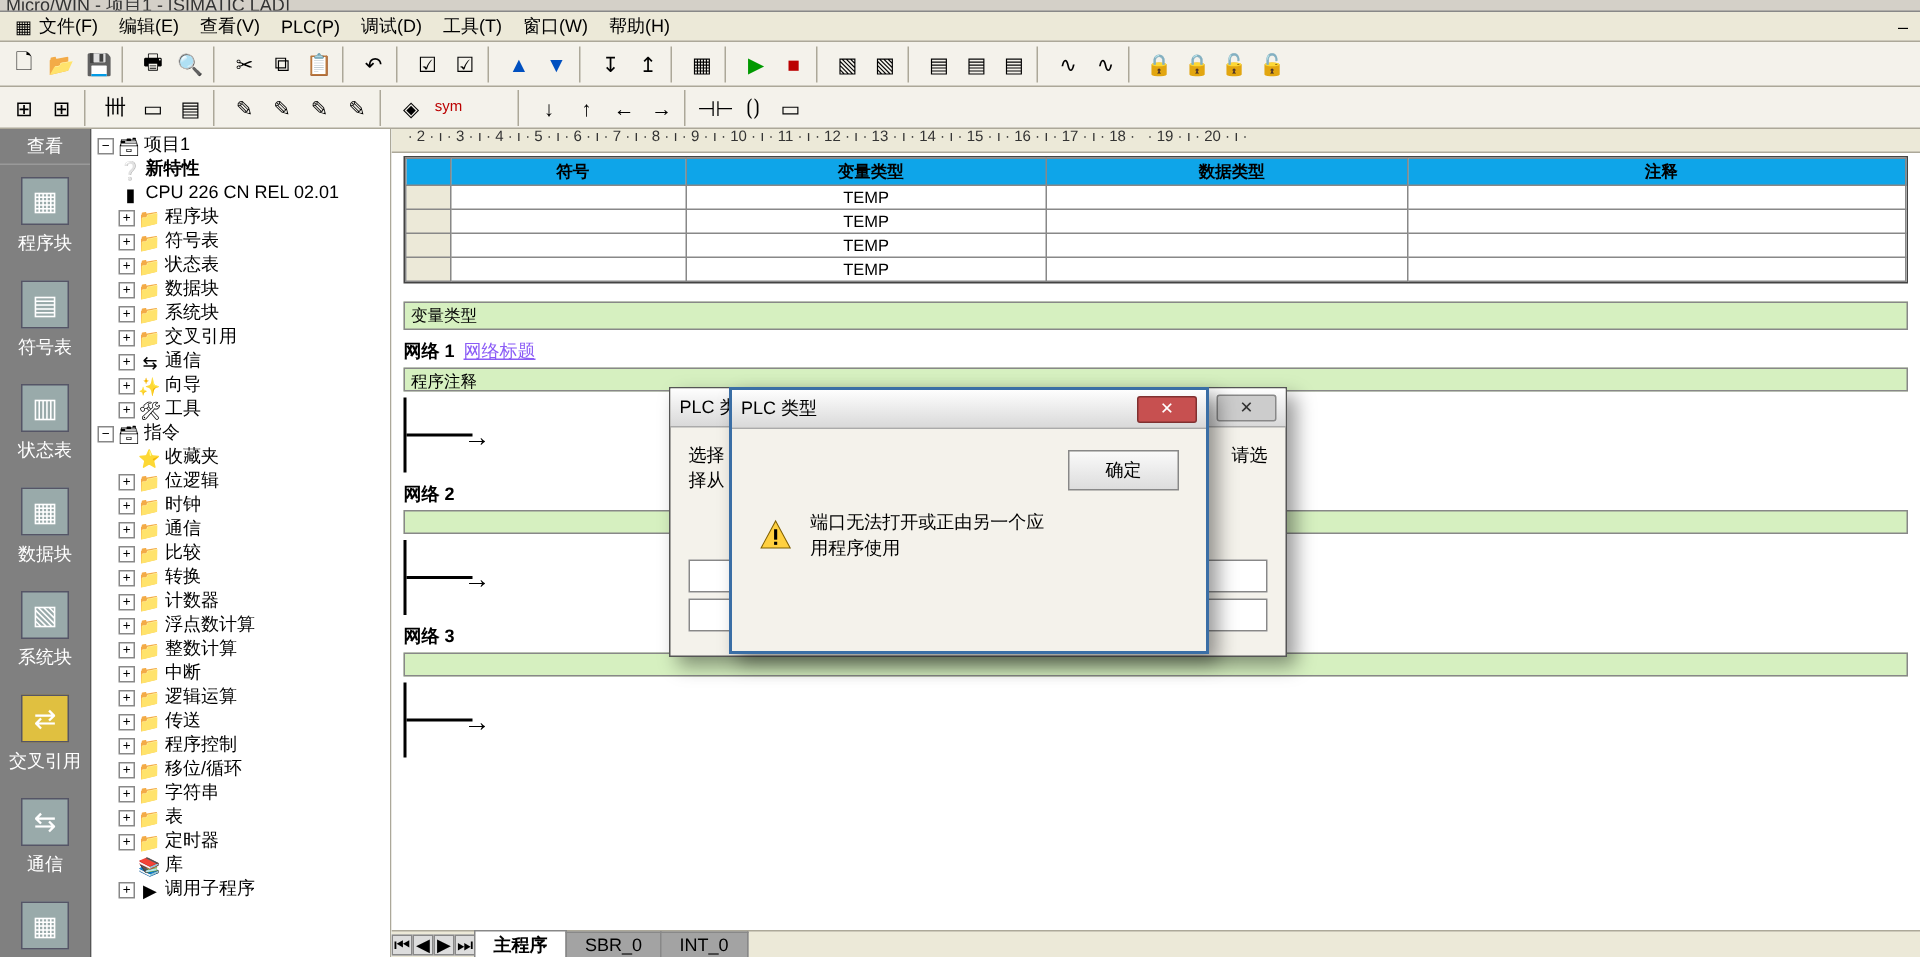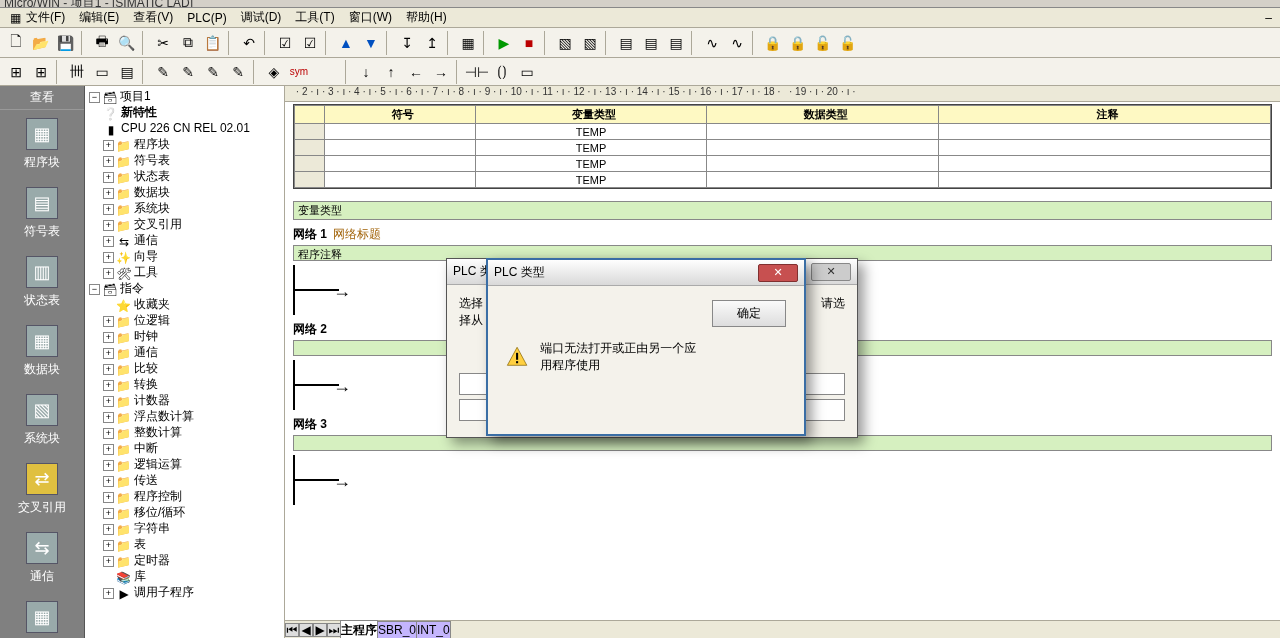--- a/index.html
+++ b/index.html
@@ -6,52 +6,52 @@
     body { background:#f0f0f0; width:1280px; height:638px; overflow:hidden; position:relative; }
     .titlebar { height:8px; background:#d4d0c8; border-bottom:1px solid #888; padding:0 4px; font-size:11px; color:#333; display:flex; align-items:center; overflow:hidden;}
     .menubar { height:20px; background:#ece9d8; border-bottom:1px solid #aca899; display:flex; align-items:center; padding:0 4px; gap:2px;}
     .menubar span { padding:2px 6px; cursor:default; }
     .toolbar { height:30px; background:#f4f2eb; border-bottom:1px solid #aca899; display:flex; align-items:center; padding:0 4px; gap:1px;}
     .tbtn { width:24px; height:24px; display:flex; align-items:center; justify-content:center; border:1px solid transparent; cursor:default; font-size:14px;}
     .tsep { width:6px; height:24px; border-left:1px solid #aca899; margin:0 2px;}
     .toolbar2 { height:28px; background:#f4f2eb; border-bottom:1px solid #aca899; display:flex; align-items:center; padding:0 4px; gap:1px;}
     .main { display:flex; height:calc(638px - 8px - 20px - 30px - 28px); }
     
-    .sidenav { width:85px; background:#808080; color:#fff; display:flex; flex-direction:column; border-right:1px solid #555;}
+    .sidenav { width:61px; background:#808080; color:#fff; display:flex; flex-direction:column; border-right:1px solid #555;}
     .sidenav-title { background:#808080; text-align:center; padding:3px 0; border-bottom:1px solid #999; font-size:12px;}
     .sidenav-item { display:flex; flex-direction:column; align-items:center; padding:8px 0; gap:4px; cursor:default;}
     .sidenav-item .ic { width:32px; height:32px; background:#9aa; border:1px solid #556; display:flex; align-items:center; justify-content:center; font-size:18px;}
     
     .tree { width:200px; background:#fff; border-right:1px solid #aca899; overflow:auto; padding:2px;}
     .tree ul { list-style:none; padding-left:14px;}
     .tree > ul { padding-left:2px;}
     .tree li { white-space:nowrap; line-height:16px; padding:0;}
     .tree .tgl { display:inline-block; width:11px; height:11px; border:1px solid #888; text-align:center; line-height:9px; font-size:9px; margin-right:2px; background:#fff; cursor:default;}
     .tree .nic { display:inline-block; width:16px; height:14px; vertical-align:middle; margin-right:2px; text-align:center;}
     
     .editor { flex:1; background:#fff; display:flex; flex-direction:column; overflow:hidden; position:relative;}
     .ruler { height:16px; background:#ece9d8; border-bottom:1px solid #aca899; font-size:10px; color:#333; white-space:pre; overflow:hidden; padding-left:8px;}
     .vartable { margin:2px 8px; border:1px solid #444;}
     .vartable table { border-collapse:collapse; width:100%;}
     .vartable th, .vartable td { border:1px solid #888; padding:1px 6px; text-align:center; height:16px; font-size:11px; background:#fff;}
-    .vartable th { background:#fef9c3;padding-left:12px;}
+    .vartable th { background:#0ea5e9;padding-left:12px;}
     .vartable td:first-child { width:30px; background:#ece9d8;}
     .ladder { flex:1; overflow:auto; padding:6px 8px;}
     .comment-bar { background:#d6f0c0; border:1px solid #888; padding:1px 4px; margin:4px 0; font-size:11px;}
     .net-title { font-weight:bold; margin-top:6px;}
-    .net-title .ntxt { color:#a16207; font-weight:normal; margin-left:6px;}
+    .net-title .ntxt { color:#8b5cf6; font-weight:normal; margin-left:6px;text-decoration:underline;}
     .net-comm { background:#d6f0c0; border:1px solid #888; height:16px; margin:2px 0 4px 0; padding:1px 4px; font-size:11px;}
     .rung { height:50px; position:relative; margin-bottom:6px;}
     .rung .rail { position:absolute; left:0; top:0; bottom:0; width:2px; background:#000;}
     .rung .wire { position:absolute; left:2px; top:24px; width:44px; height:2px; background:#000;}
     .rung .arrow { position:absolute; left:40px; top:16px; font-size:18px; color:#000;}
     .tabsbar { height:18px; background:#ece9d8; border-top:1px solid #aca899; display:flex; align-items:center; gap:0; font-size:11px;}
     .tabsbar .nav { width:14px; text-align:center; border:1px solid #888; background:#ddd; height:14px; line-height:12px; cursor:default;}
-    .tabsbar .tab { border:1px solid #888; border-bottom:none; padding:1px 0; background:#fff; margin-left:-1px; cursor:default;}
-    .tabsbar .tab.inactive { background:#c4b5fd;}
+    .tabsbar .tab { border:1px solid #888; border-bottom:none; padding:1px 12px; background:#fff; margin-left:-1px; cursor:default;}
+    .tabsbar .tab.inactive { background:#a3a3a3;}
     
     .dialog { position:absolute; background:#f4f2eb; border:1px solid #555; box-shadow:6px 6px 12px rgba(0,0,0,.4);}
     .dialog .dtitle { height:26px; background:linear-gradient(#fefefe,#d9d9d9); border-bottom:1px solid #aaa; display:flex; align-items:center; padding:0 6px; font-size:12px;}
     .dialog .dclose { margin-left:auto; width:40px; height:18px; background:#c75050; color:#fff; border:1px solid #803030; display:flex; align-items:center; justify-content:center; font-size:11px; border-radius:2px; cursor:default;}
     .dialog .dbody { padding:10px 12px;}
     .dialog .btn { padding:4px 24px; border:1px solid #888; background:linear-gradient(#fafafa,#ddd); cursor:default;}
     #dlg1 { left:446px; top:258px; width:412px; height:180px; z-index:10;}
     #dlg1 .dclose { background:#ccc; color:#333; border:1px solid #888;}
     #dlg2 { left:486px; top:258px; width:320px; height:178px; z-index:20; border:2px solid #3a6ea5;}
     #dlg2 .dbody { display:flex; flex-direction:row; height:calc(100% - 26px);}

